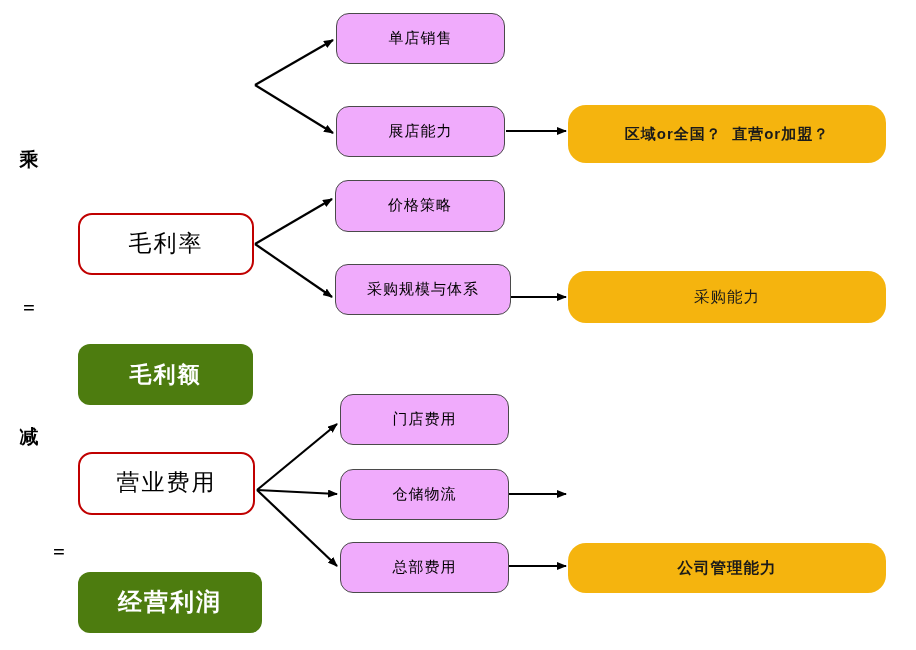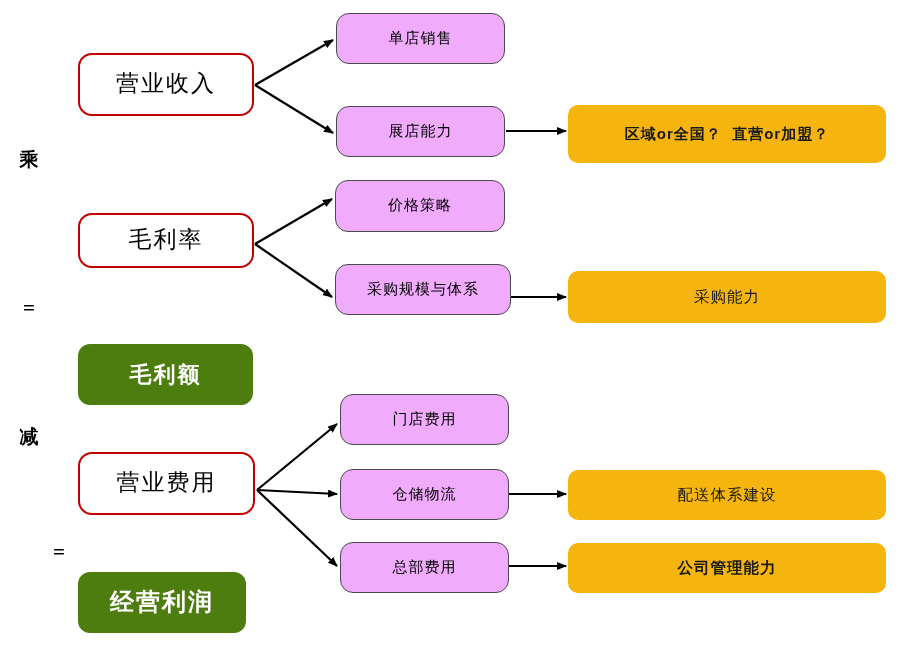--- a/index.html
+++ b/index.html
@@ -64,21 +64,21 @@
     border-radius: 13px;
     color: #000000;
     font-size: 15px;
     letter-spacing: 1px;
     font-family: "Liberation Serif", "DejaVu Serif", serif;
   }
   
   .node.yellow-box {
     background: #F5B40E;
     border: none;
-    border-radius: 10px;
+    border-radius: 18px;
     color: #1a1a1a;
     font-size: 15px;
     letter-spacing: 1px;
     font-family: "Liberation Sans", "DejaVu Sans", sans-serif;
     font-weight: 600;
   }
   .node.yellow-box.serif-label {
     font-family: "Liberation Serif", "DejaVu Serif", serif;
     font-weight: 400;
     font-size: 15.5px;
@@ -125,45 +125,43 @@
     <line x1="511" y1="297" x2="566" y2="297" stroke="#000000" stroke-width="2.2" marker-end="url(#ah)"></line>
     <line x1="509" y1="494" x2="566" y2="494" stroke="#000000" stroke-width="2.2" marker-end="url(#ah)"></line>
     <line x1="509" y1="566" x2="566" y2="566" stroke="#000000" stroke-width="2.2" marker-end="url(#ah)"></line>
   </svg>
 
   <div class="operator" style="left:14px; top:150px; width:30px;">乘</div>
   <div class="operator sym" style="left:14px; top:298px; width:30px;">=</div>
   <div class="operator" style="left:14px; top:427px; width:30px;">减</div>
   <div class="operator sym" style="left:44px; top:542px; width:30px;">=</div>
 
-  <div class="node red-outline" style="left:78px; top:53px; width:176px; height:63px;">营业收入</div>
 
-  <div class="node red-outline" style="left:78px; top:213px; width:176px; height:55px;">毛利率</div>
+  <div class="node red-outline" style="left:78px; top:213px; width:176px; height:62px;">毛利率</div>
 
   <div class="node red-solid" style="left:78px; top:344px; width:175px; height:61px;">毛利额</div>
 
   <div class="node red-outline" style="left:78px; top:452px; width:177px; height:63px;">营业费用</div>
 
-  <div class="node red-solid" style="left:78px; top:572px; width:168px; height:61px; font-size:24px;">经营利润</div>
+  <div class="node red-solid" style="left:78px; top:572px; width:184px; height:61px; font-size:24px;">经营利润</div>
 
   <div class="node white-box" style="left:336px; top:13px; width:169px; height:51px;">单店销售</div>
 
   <div class="node white-box" style="left:336px; top:106px; width:169px; height:51px;text-align:center;">展店能力</div>
 
   <div class="node white-box" style="left:335px; top:180px; width:170px; height:52px;">价格策略</div>
 
   <div class="node white-box" style="left:335px; top:264px; width:176px; height:51px;">采购规模与体系</div>
 
   <div class="node white-box" style="left:340px; top:394px; width:169px; height:51px;">门店费用</div>
 
   <div class="node white-box" style="left:340px; top:469px; width:169px; height:51px;">仓储物流</div>
 
   <div class="node white-box" style="left:340px; top:542px; width:169px; height:51px;">总部费用</div>
 
   <div class="node yellow-box" style="left:568px; top:105px; width:318px; height:58px;">区域or全国？  直营or加盟？</div>
 
   <div class="node yellow-box serif-label" style="left:568px; top:271px; width:318px; height:52px;">采购能力</div>
 
-  <div class="node yellow-box serif-label" style="left:568px; top:470px; width:318px; height:50px;">配送体系建设</div>
 
   <div class="node yellow-box serif-label" style="left:568px; top:543px; width:318px; height:50px;font-weight:bold;">公司管理能力</div>
 
 </div>
 
 </body></html>

